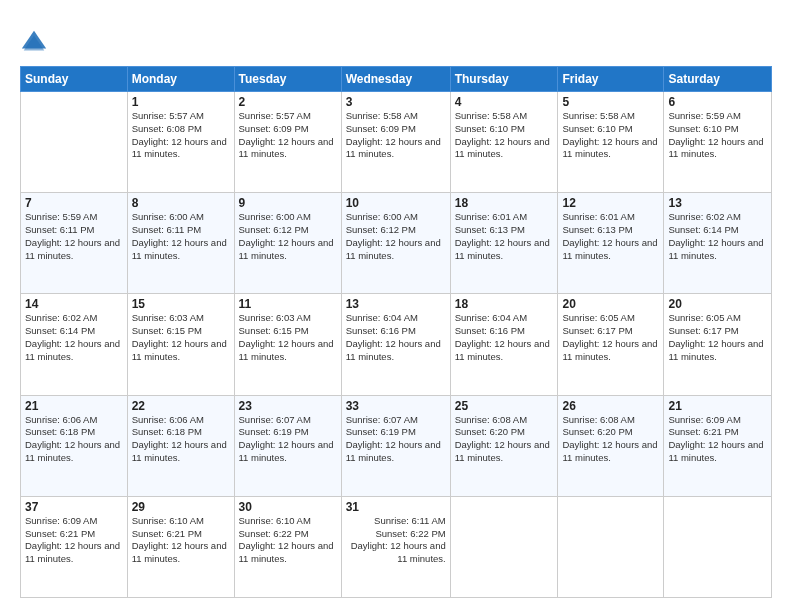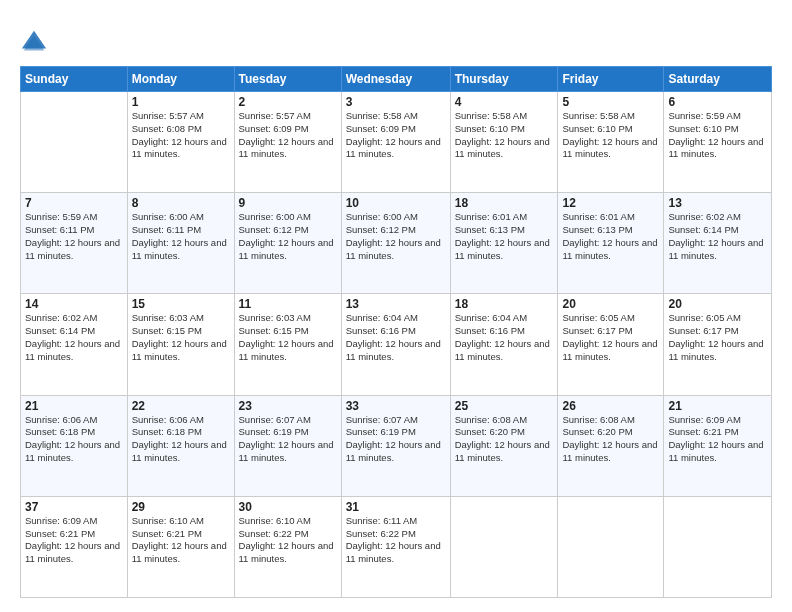--- a/index.html
+++ b/index.html
@@ -323,21 +323,21 @@
 Daylight: 12 hours and 11 minutes.</div>
           </td>
           <td>
             <span class="day-num">30</span>
             <div class="day-info" style="white-space: pre-line;">Sunrise: 6:10 AM
 Sunset: 6:22 PM
 Daylight: 12 hours and 11 minutes.</div>
           </td>
           <td>
             <span class="day-num">31</span>
-            <div class="day-info" style="white-space: pre-line;">Sunrise: 6:11 AM
+            <div class="day-info" style="white-space: pre-line; text-align: right;">Sunrise: 6:11 AM
 Sunset: 6:22 PM
 Daylight: 12 hours and 11 minutes.</div>
           </td>
           <td class="empty-cell"></td>
           <td class="empty-cell"></td>
           <td class="empty-cell"></td>
         </tr>
       </tbody>
   </table>
 </div>

